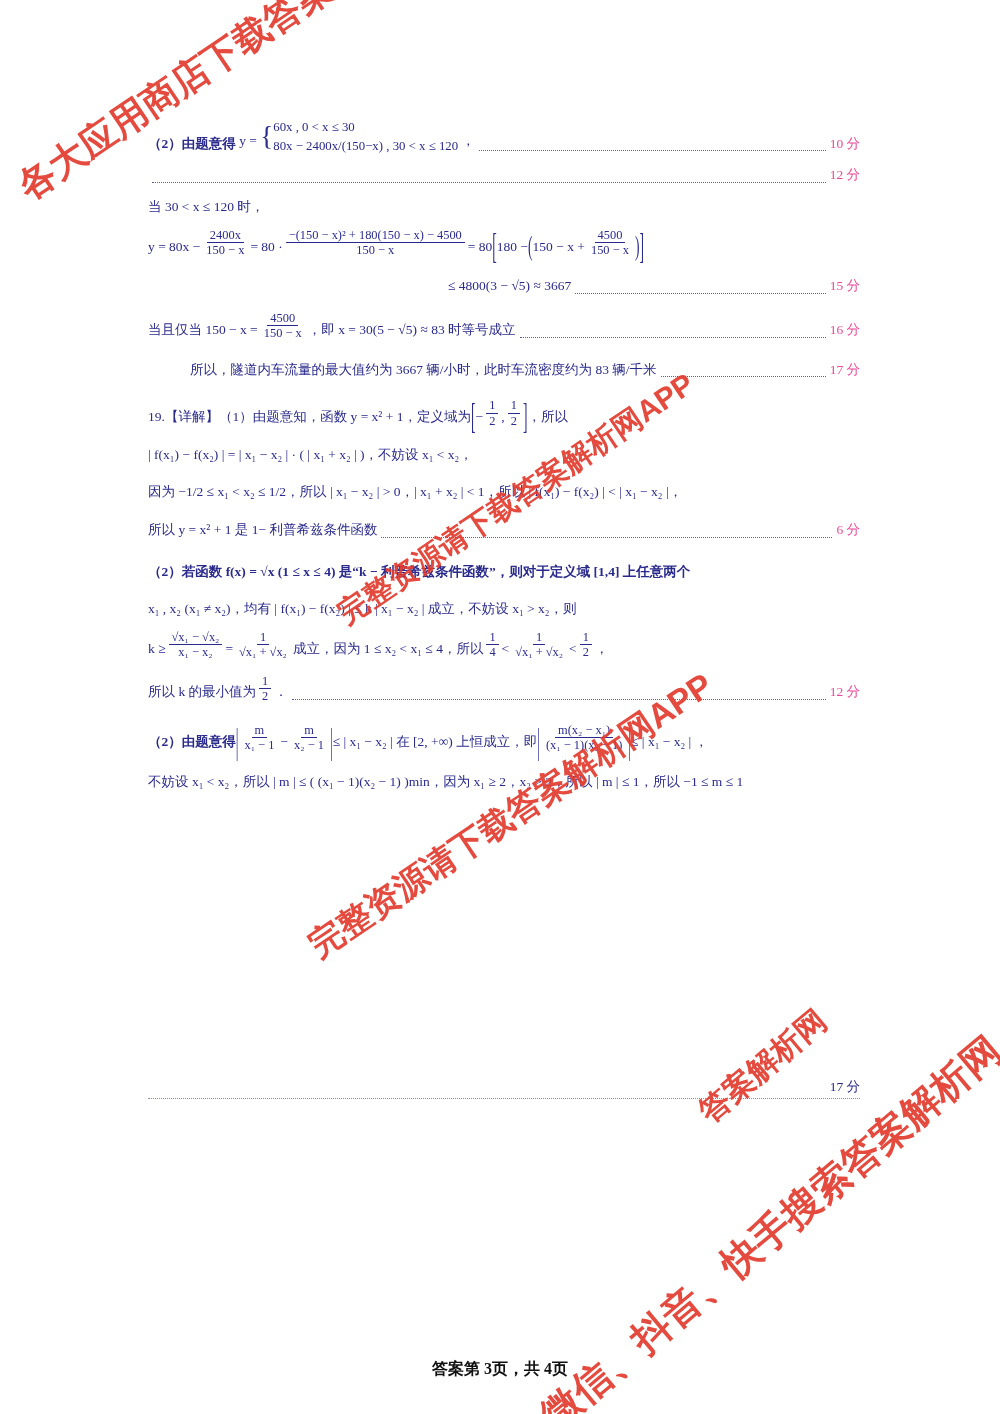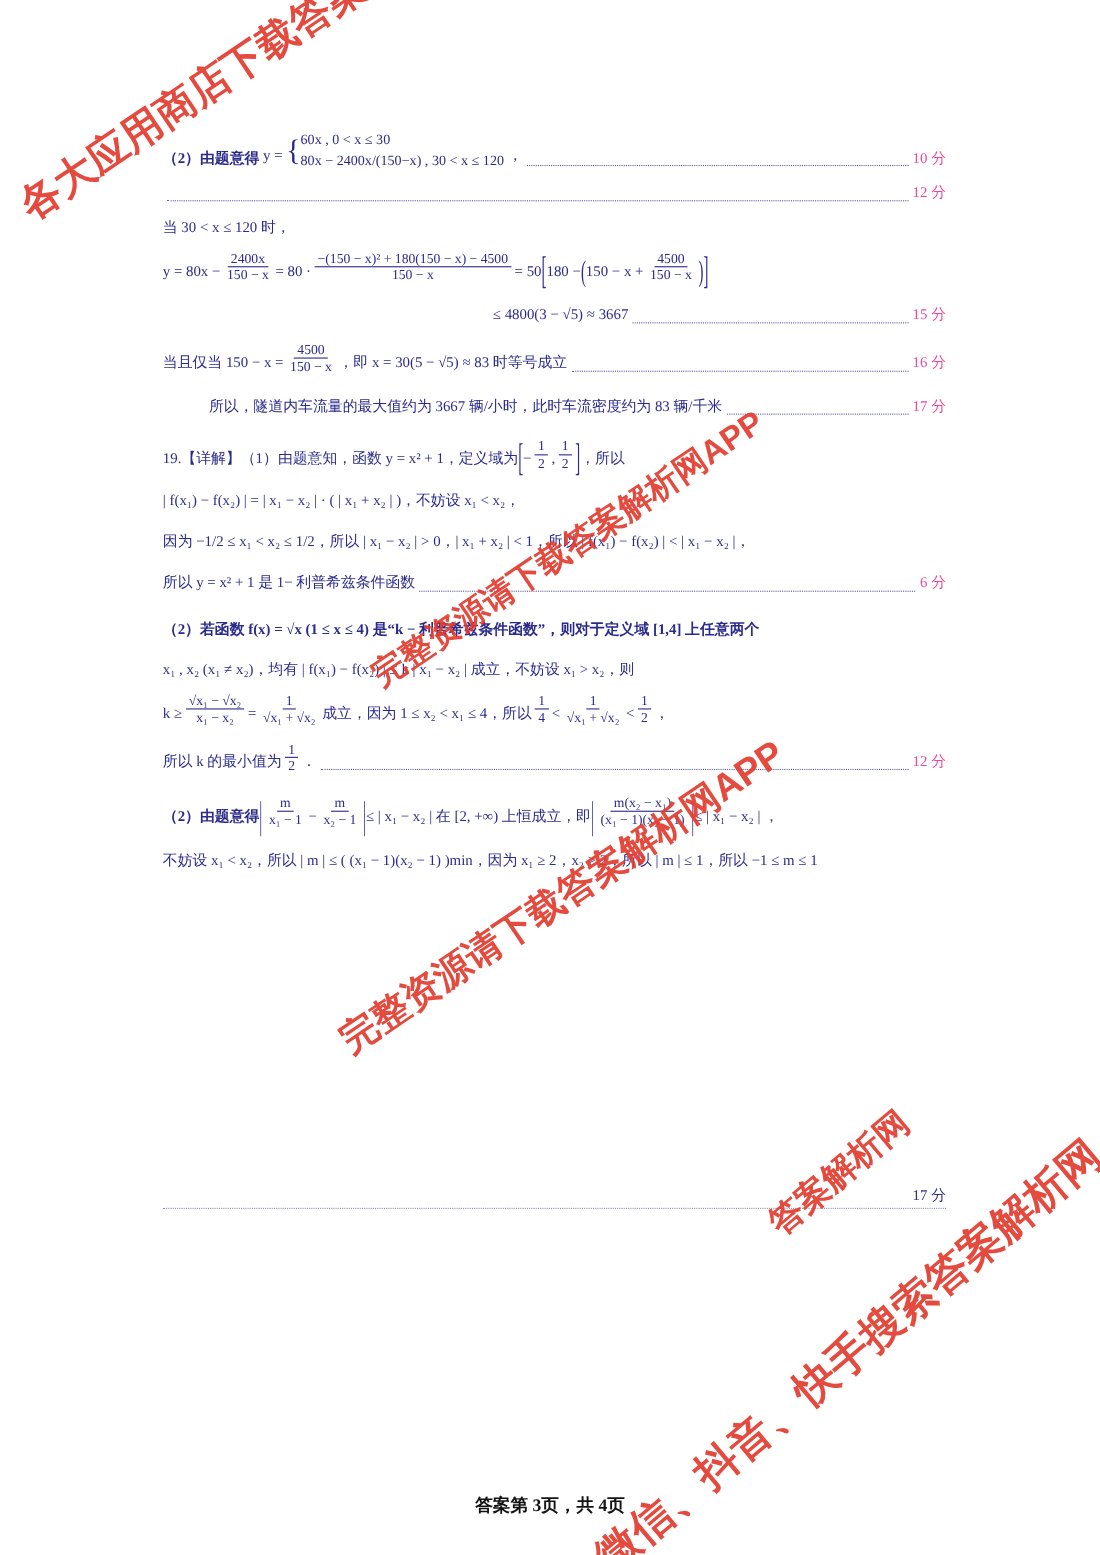--- a/index.html
+++ b/index.html
@@ -157,21 +157,21 @@
       <span class="txt">y = 80x −</span>
       <span class="frac">
         <span class="num">2400x</span>
         <span class="den">150 − x</span>
       </span>
       <span class="txt">= 80 ·</span>
       <span class="frac">
         <span class="num">−(150 − x)² + 180(150 − x) − 4500</span>
         <span class="den">150 − x</span>
       </span>
-      <span class="txt">= 50</span>
+      <span class="txt">= 80</span>
       <span class="big">[</span>
       <span class="txt">180 −</span>
       <span class="br">(</span>
       <span class="txt">150 − x +</span>
       <span class="frac">
         <span class="num">4500</span>
         <span class="den">150 − x</span>
       </span>
       <span class="br">)</span>
       <span class="big">]</span>

